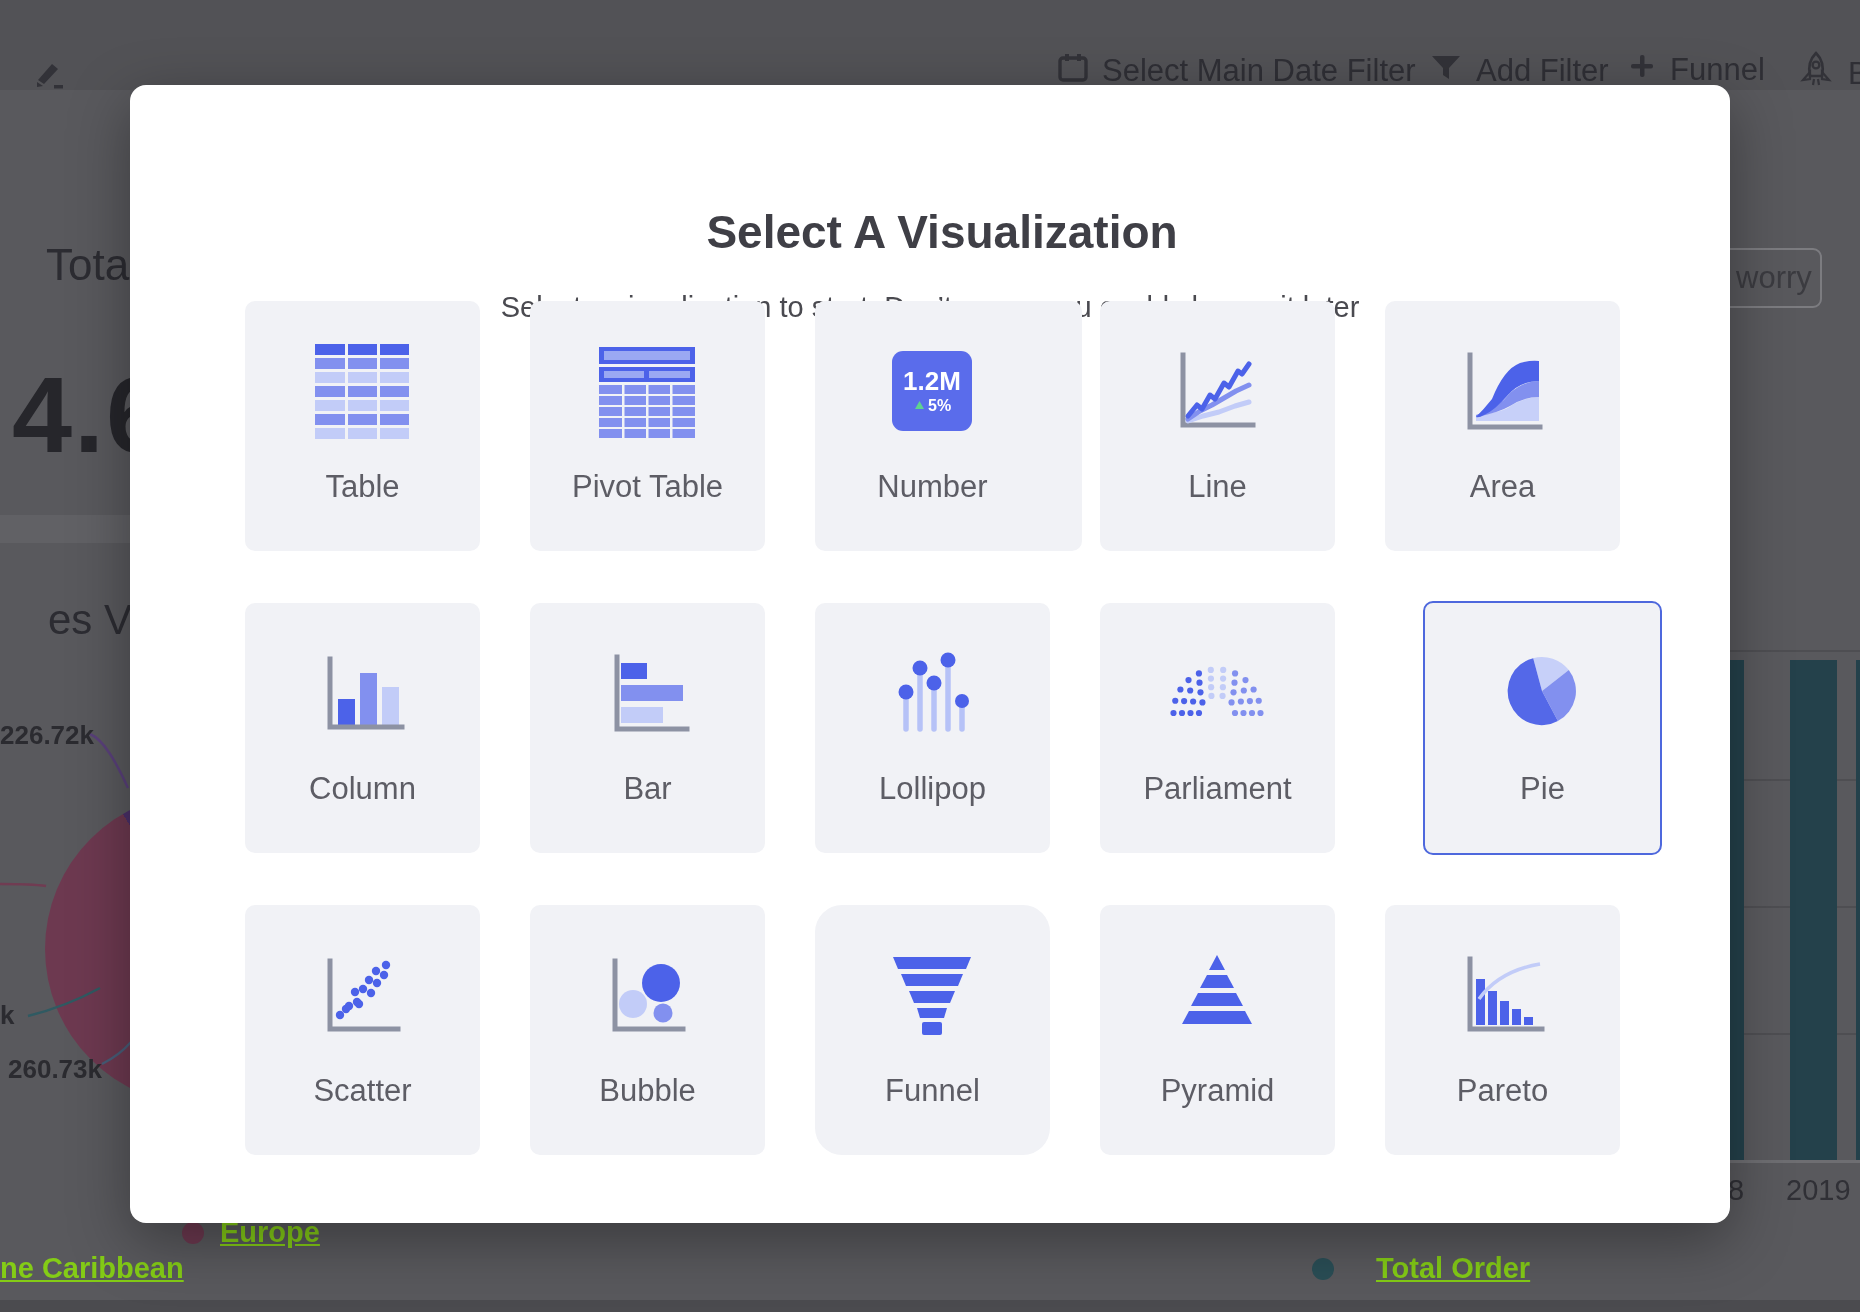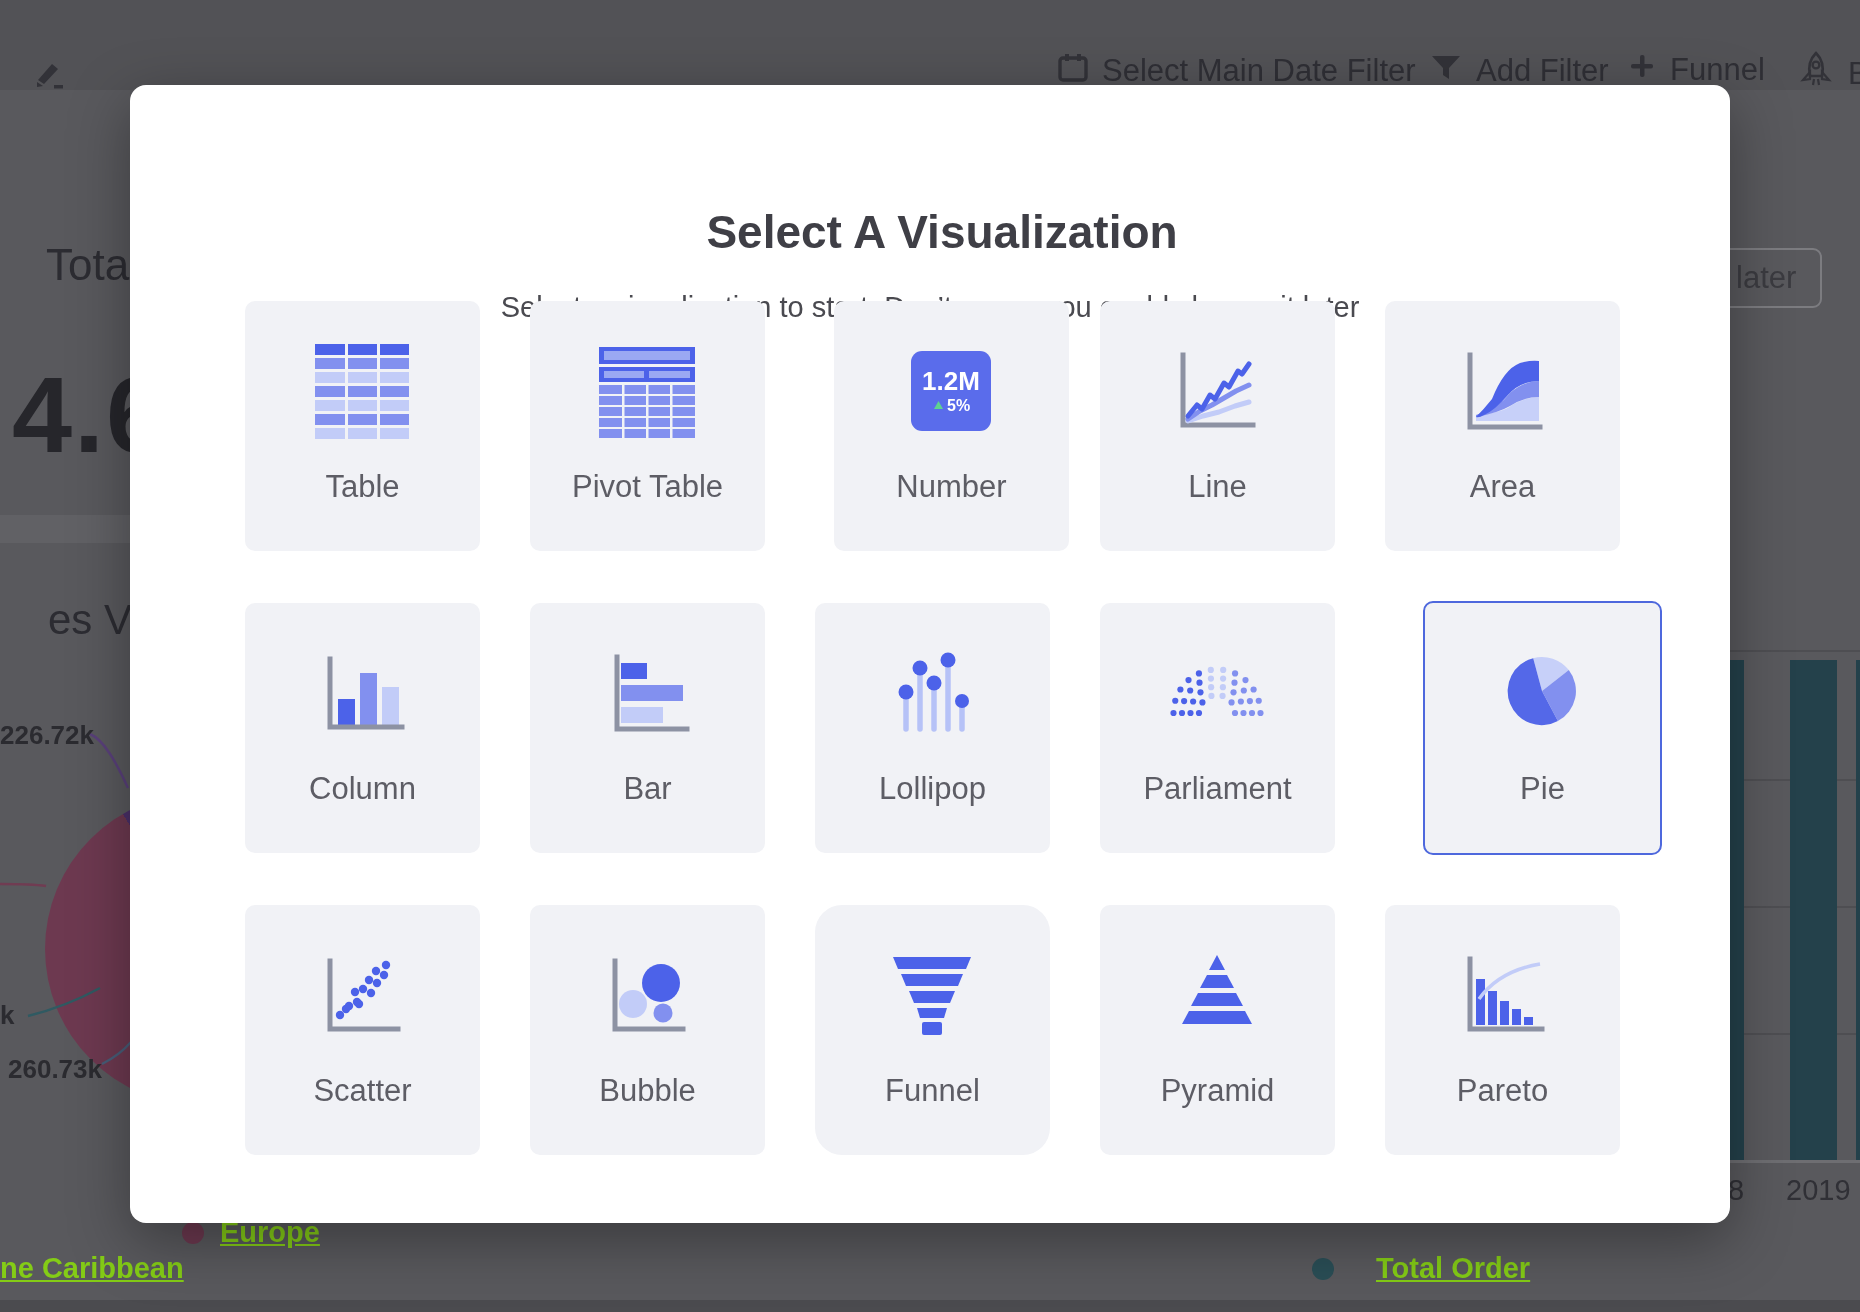--- a/index.html
+++ b/index.html
@@ -116,21 +116,21 @@
 
   <div class="bg-legend" style="left:182px;top:1216px;">
     <span class="dot" style="background:#6d3950;"></span>
     <span>Europe</span>
   </div>
   <div class="bg-legend" style="left:0px;top:1252px;">
     <span>ne Caribbean</span>
   </div>
 
   <div class="abs" id="venue-btn">
-    <span>later</span>
+    <span>worry</span>
   </div>
 
   <div class="gridline" style="top:650px;"></div>
   <div class="gridline" style="top:779px;"></div>
   <div class="gridline" style="top:906px;"></div>
   <div class="gridline" style="top:1033px;"></div>
   <div class="abs" id="axis-right"></div>
 
   <div class="teal-bar" style="left:1726px;width:18px;"></div>
   <div class="teal-bar" style="left:1790px;width:47px;"></div>
@@ -177,21 +177,21 @@
         <rect x="0" y="64" width="96" height="9" fill="#8290ef"></rect>
         <rect x="0" y="75" width="96" height="9" fill="#8290ef"></rect>
         <rect x="0" y="86" width="96" height="9" fill="#8290ef"></rect>
         <rect x="23" y="41" width="2.5" height="55" fill="#f1f2f6"></rect>
         <rect x="47" y="41" width="2.5" height="55" fill="#f1f2f6"></rect>
         <rect x="71" y="41" width="2.5" height="55" fill="#f1f2f6"></rect>
       </svg>
       <div class="viz-label">Pivot Table</div>
     </div>
 
-    <div class="viz-card" style="left:704px;top:216px;">
+    <div class="viz-card" style="left:685px;top:216px;padding-left:32px;">
       <svg class="viz-icon" viewBox="0 0 96 96">
         <rect x="8" y="8" width="80" height="80" rx="11" fill="#5a6ceb"></rect>
         <text x="48" y="47" text-anchor="middle" font-size="26" font-weight="bold" fill="#ffffff" font-family="Liberation Sans, DejaVu Sans, sans-serif">1.2M</text>
         <path d="M31 66 L40 66 L35.5 58 Z" fill="#5fd38f"></path>
         <text x="44" y="68" font-size="16" font-weight="bold" fill="#ffffff" font-family="Liberation Sans, DejaVu Sans, sans-serif">5%</text>
       </svg>
       <div class="viz-label">Number</div>
     </div>
 
     <div class="viz-card" style="left:970px;top:216px;">

